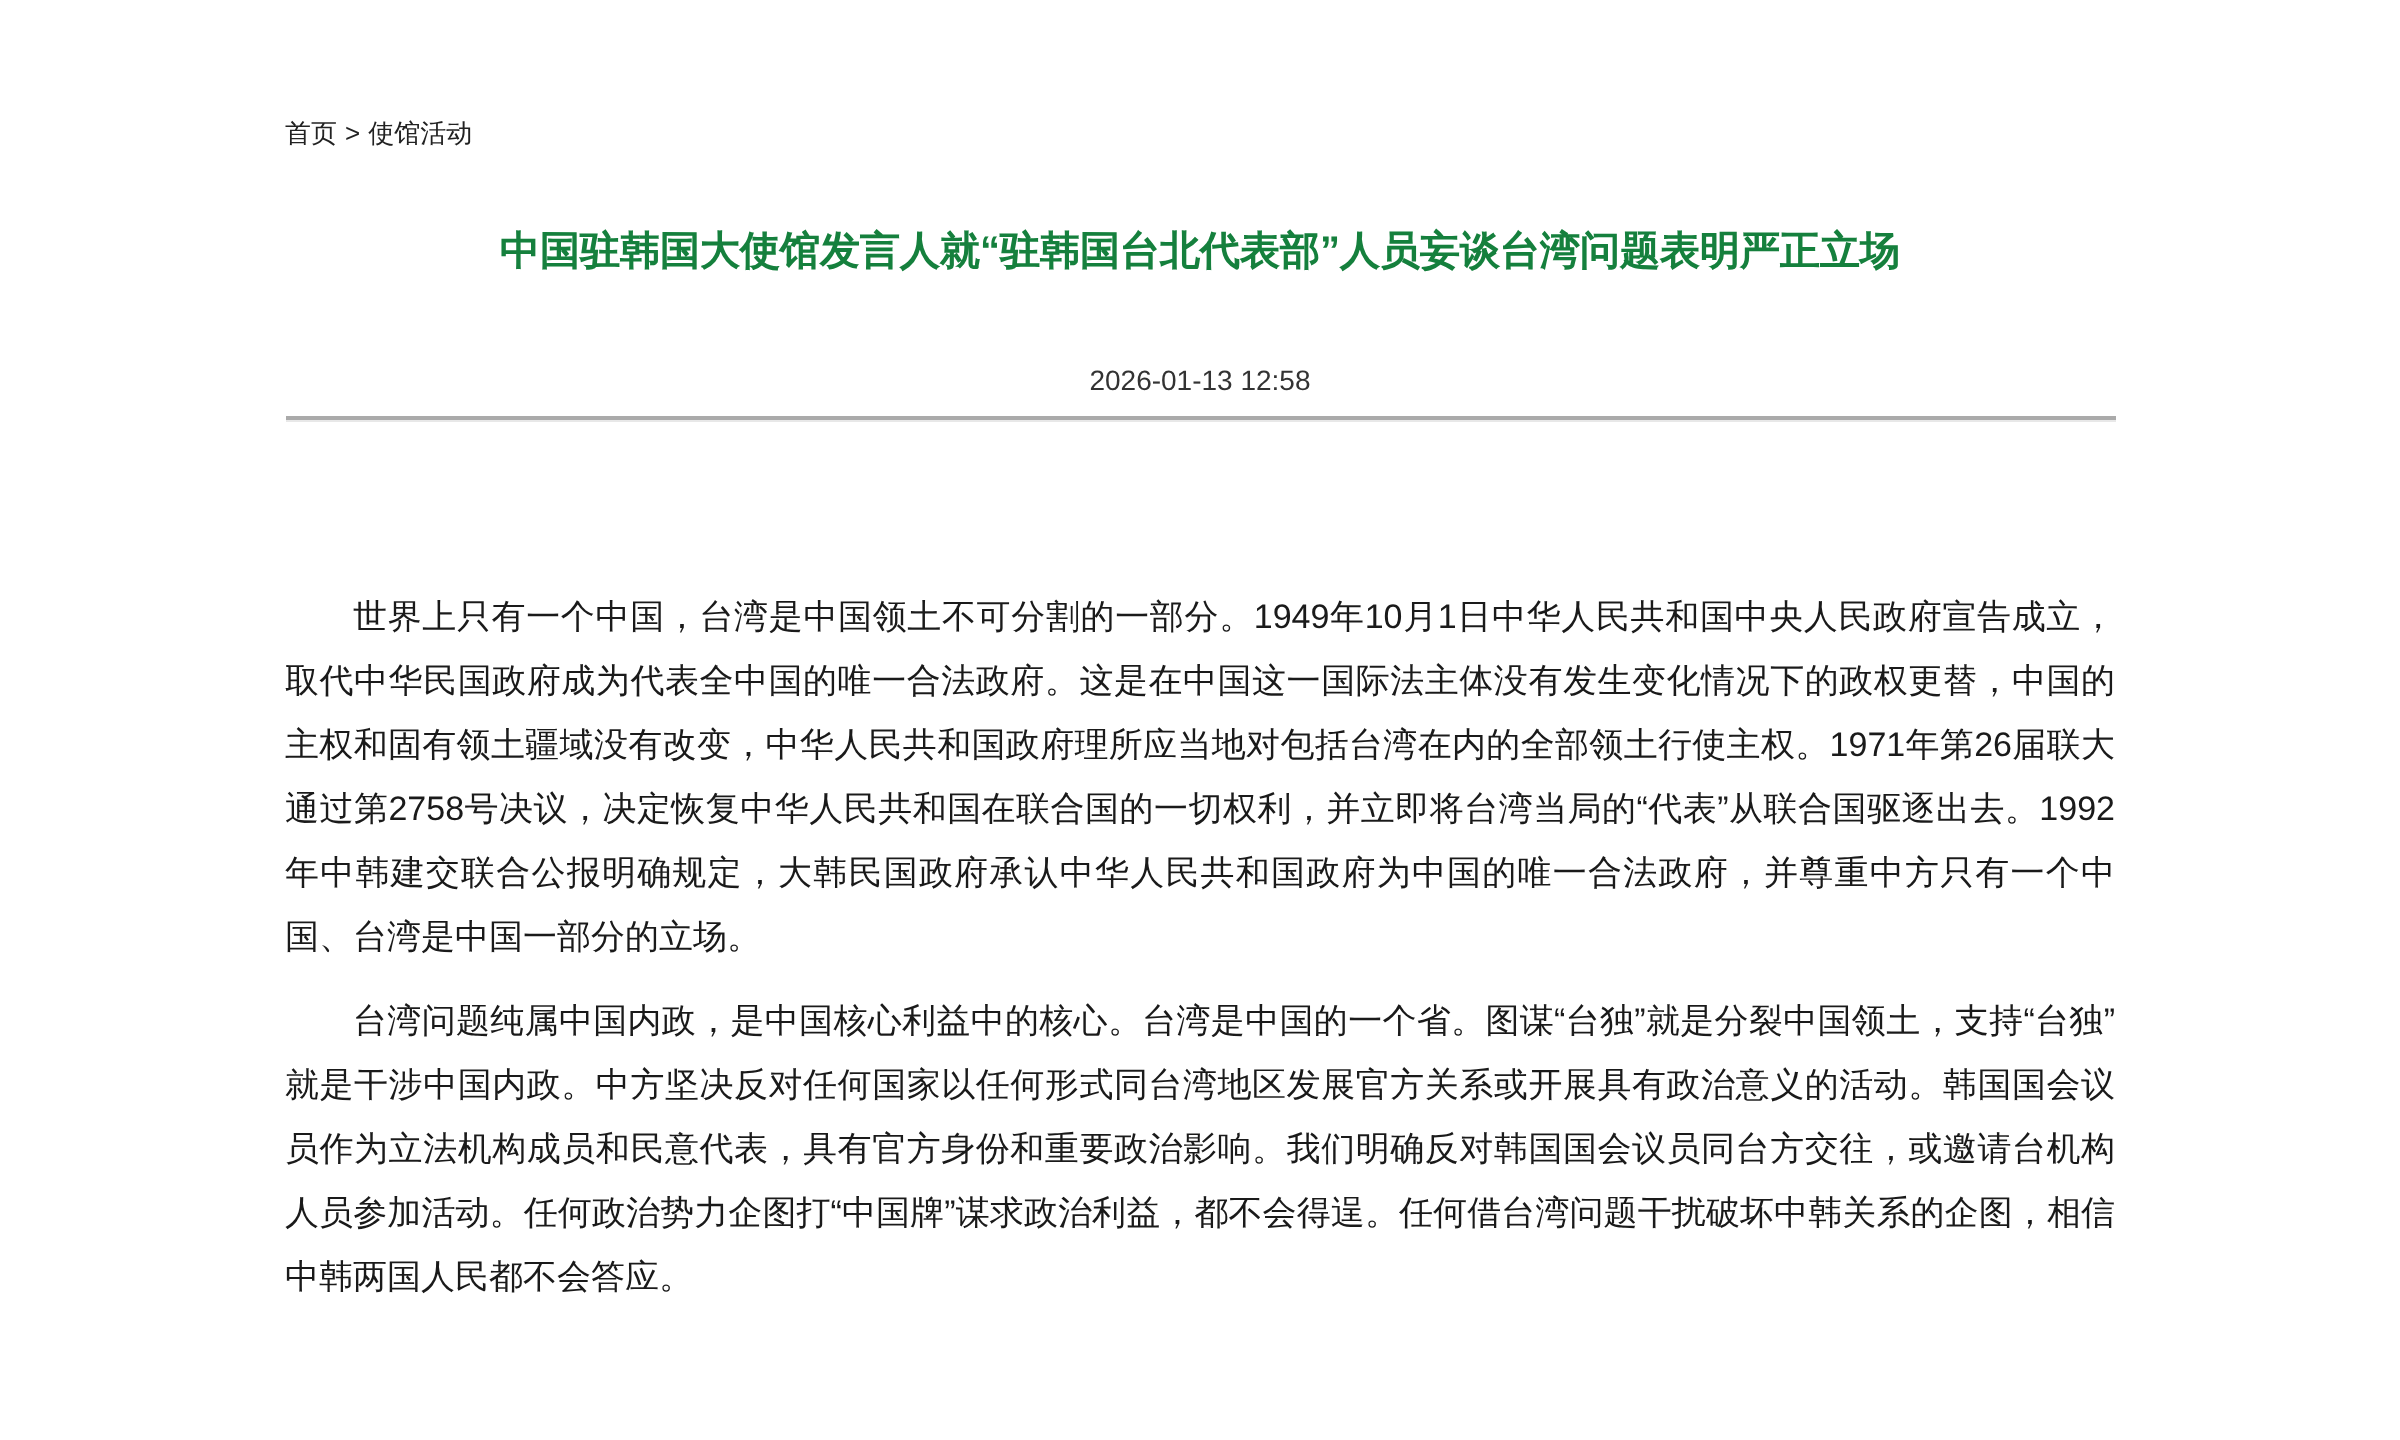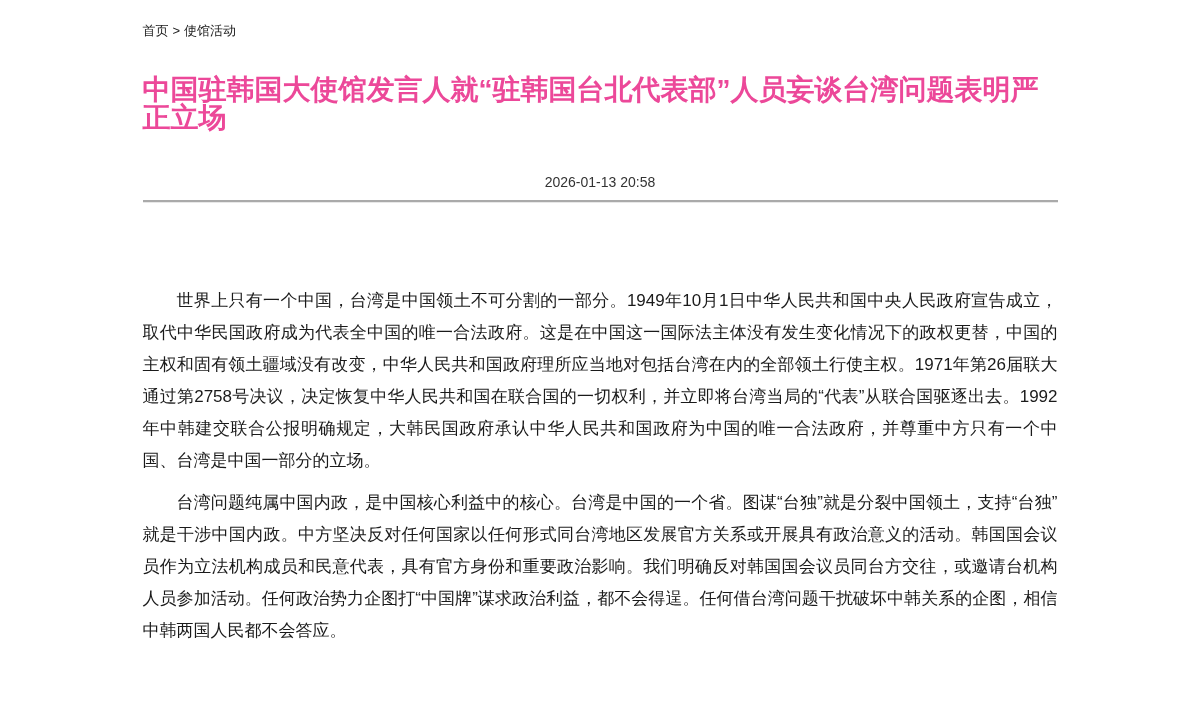--- a/index.html
+++ b/index.html
@@ -17,37 +17,38 @@
     overflow: hidden;
   }
   .content-col {
     width: 915px;
     margin: 0 auto;
   }
   .breadcrumb {
     padding-top: 22px;
     font-size: 13px;
     color: #222222;
+    margin-top: 36px;
   }
   .breadcrumb a {
     color: #222222;
     text-decoration: none;
     cursor: pointer;
   }
   .breadcrumb .sep {
     margin: 0 4px;
     color: #222222;
   }
   .article-title {
     margin: 36px 0 0 0;
-    text-align: left;
-    font-size: 28px;
+    text-align: center;
+    font-size: 20px;
     line-height: 28px;
     font-weight: bold;
-    color: #ec4899;
+    color: #15803d;
   }
   .article-date {
     margin-top: 42px;
     text-align: center;
     font-size: 14px;
     color: #333333;
   }
   .divider {
     border: none;
     border-top: 2px solid #aaaaaa;
@@ -73,21 +74,21 @@
 
 <div class="page">
   <div class="content-col">
 
     <div class="breadcrumb">
       <a>首页</a><span class="sep">&gt;</span><a>使馆活动</a>
     </div>
 
     <h1 class="article-title">中国驻韩国大使馆发言人就“驻韩国台北代表部”人员妄谈台湾问题表明严正立场</h1>
 
-    <div class="article-date">2026-01-13 20:58</div>
+    <div class="article-date">2026-01-13 12:58</div>
 
     <hr class="divider">
 
     <div class="article-body">
       <p>世界上只有一个中国，台湾是中国领土不可分割的一部分。1949年10月1日中华人民共和国中央人民政府宣告成立，取代中华民国政府成为代表全中国的唯一合法政府。这是在中国这一国际法主体没有发生变化情况下的政权更替，中国的主权和固有领土疆域没有改变，中华人民共和国政府理所应当地对包括台湾在内的全部领土行使主权。1971年第26届联大通过第2758号决议，决定恢复中华人民共和国在联合国的一切权利，并立即将台湾当局的“代表”从联合国驱逐出去。1992年中韩建交联合公报明确规定，大韩民国政府承认中华人民共和国政府为中国的唯一合法政府，并尊重中方只有一个中国、台湾是中国一部分的立场。</p>
       <p>台湾问题纯属中国内政，是中国核心利益中的核心。台湾是中国的一个省。图谋“台独”就是分裂中国领土，支持“台独”就是干涉中国内政。中方坚决反对任何国家以任何形式同台湾地区发展官方关系或开展具有政治意义的活动。韩国国会议员作为立法机构成员和民意代表，具有官方身份和重要政治影响。我们明确反对韩国国会议员同台方交往，或邀请台机构人员参加活动。任何政治势力企图打“中国牌”谋求政治利益，都不会得逞。任何借台湾问题干扰破坏中韩关系的企图，相信中韩两国人民都不会答应。</p>
 
     </div>
 
   </div>

